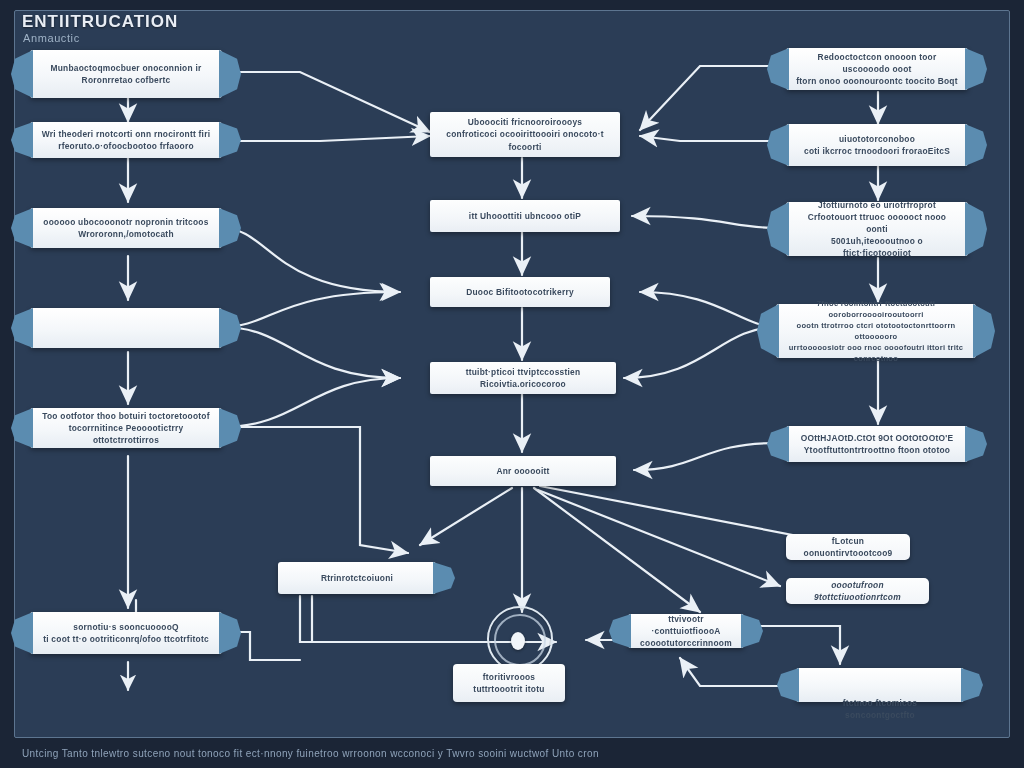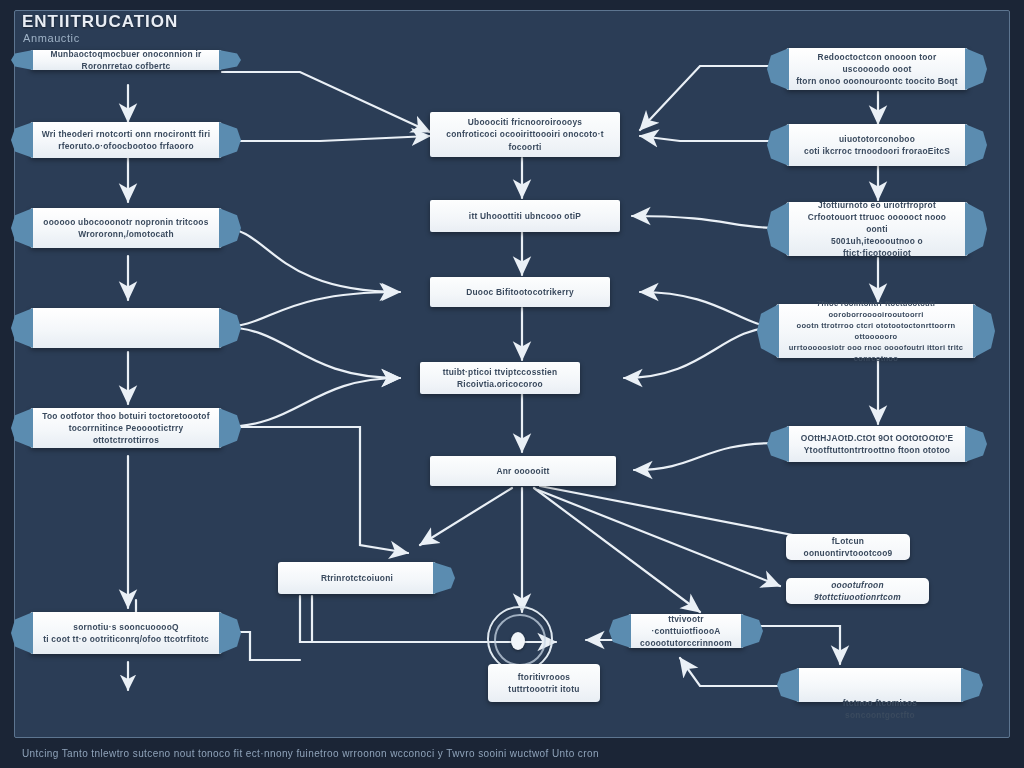--- a/index.html
+++ b/index.html
@@ -162,21 +162,21 @@
       <path d="M300,596 L300,642 L556,642" marker-end="url(#ah)"></path>
       <path d="M312,596 L312,642"></path>
       <path d="M136,642 L136,600"></path>
       <path d="M222,632 L250,632 L250,660 L300,660"></path>
       <path d="M612,640 L586,640" marker-end="url(#ah)"></path>
       <path d="M748,626 L840,626 L840,664" marker-end="url(#ah)"></path>
       <path d="M790,686 L700,686 L680,658" marker-end="url(#ah)"></path>
     </g>
   </svg>
 
-  <div class="node hex" style="left:30px;top:50px;width:192px;height:20px;">
+  <div class="node hex" style="left:30px;top:50px;width:192px;height:48px;">
     <span class="cap l"></span>
     <span class="cap r"></span>
     <span class="lbl" style="white-space:pre-line;">Munbaoctoqmocbuer onoconnion ir
 Roronrretao cofbertc</span>
   </div>
 
   <div class="node hex" style="left:30px;top:122px;width:192px;height:36px;">
     <span class="cap l"></span>
     <span class="cap r"></span>
     <span class="lbl" style="white-space:pre-line;">Wri theoderi rnotcorti onn rnocirontt firi
@@ -215,21 +215,21 @@
   </div>
 
   <div class="node rect" style="left:430px;top:200px;width:190px;height:32px;">
     <span class="lbl" style="white-space:pre-line;">itt Uhooottiti ubncooo otiP</span>
   </div>
 
   <div class="node rect" style="left:430px;top:277px;width:180px;height:30px;">
     <span class="lbl" style="white-space:pre-line;">Duooc Bifitootocotrikerry</span>
   </div>
 
-  <div class="node rect" style="left:420px;top:362px;width:160px;height:32px;">
+  <div class="node rect" style="left:430px;top:362px;width:186px;height:32px;">
     <span class="lbl" style="white-space:pre-line;">ttuibt·pticoi ttviptccosstien Ricoivtia.oricocoroo</span>
   </div>
 
   <div class="node rect" style="left:430px;top:456px;width:186px;height:30px;">
     <span class="lbl" style="white-space:pre-line;">Anr oooooitt</span>
   </div>
 
   <div class="node hex capr-only" style="left:278px;top:562px;width:158px;height:32px;">
     <span class="cap r"></span>
     <span class="lbl" style="white-space:pre-line;">Rtrinrotctcoiuoni</span>
@@ -290,17 +290,17 @@
     <span class="cap l"></span>
     <span class="cap r"></span>
     <span class="lbl" style="white-space:pre-line;margin-top:48px;">ftctnoo ftcomicos
 soncoontgoctfto</span>
   </div>
 
   <div id="hub"></div>
   <div id="hub-inner"></div>
   <div id="hub-dot"></div>
 
-  <div class="node rect" style="left:488px;top:664px;width:112px;height:38px;border-radius:4px;">
+  <div class="node rect" style="left:453px;top:664px;width:112px;height:38px;border-radius:4px;">
     <span class="lbl" style="white-space:pre-line;">ftoritivrooos
 tuttrtoootrit itotu</span>
   </div>
 </div>
 
 </body></html>

